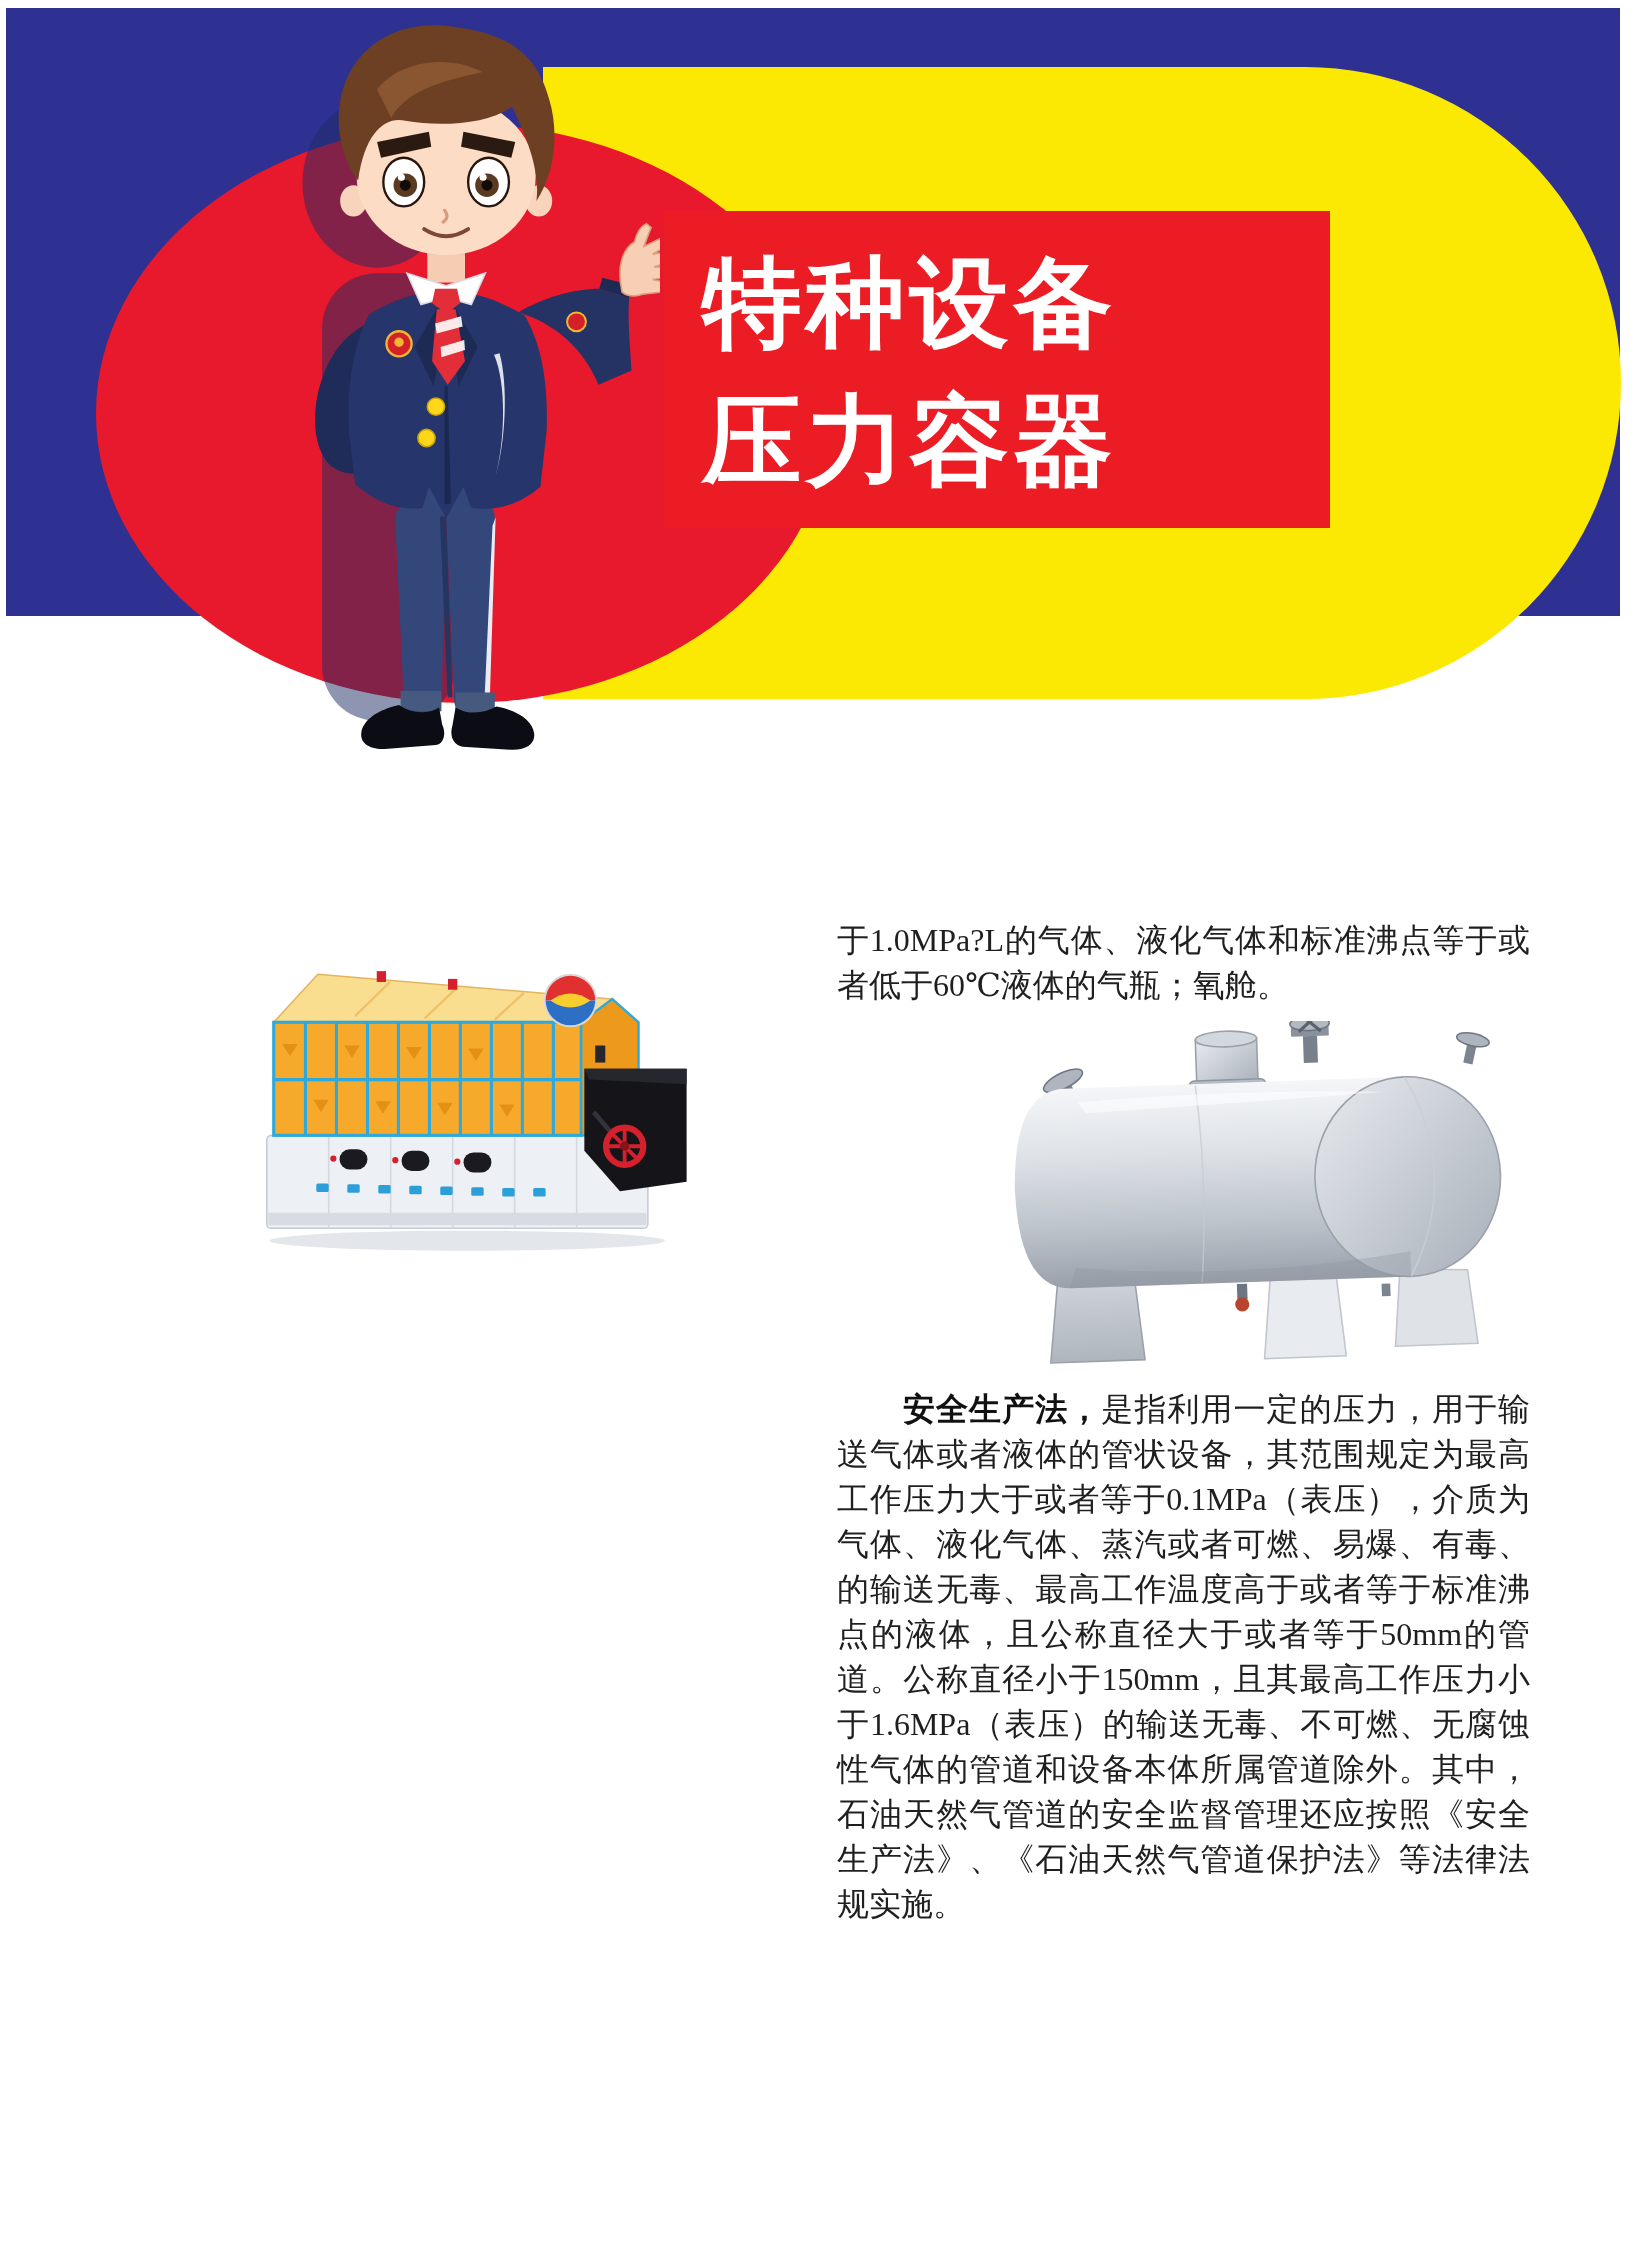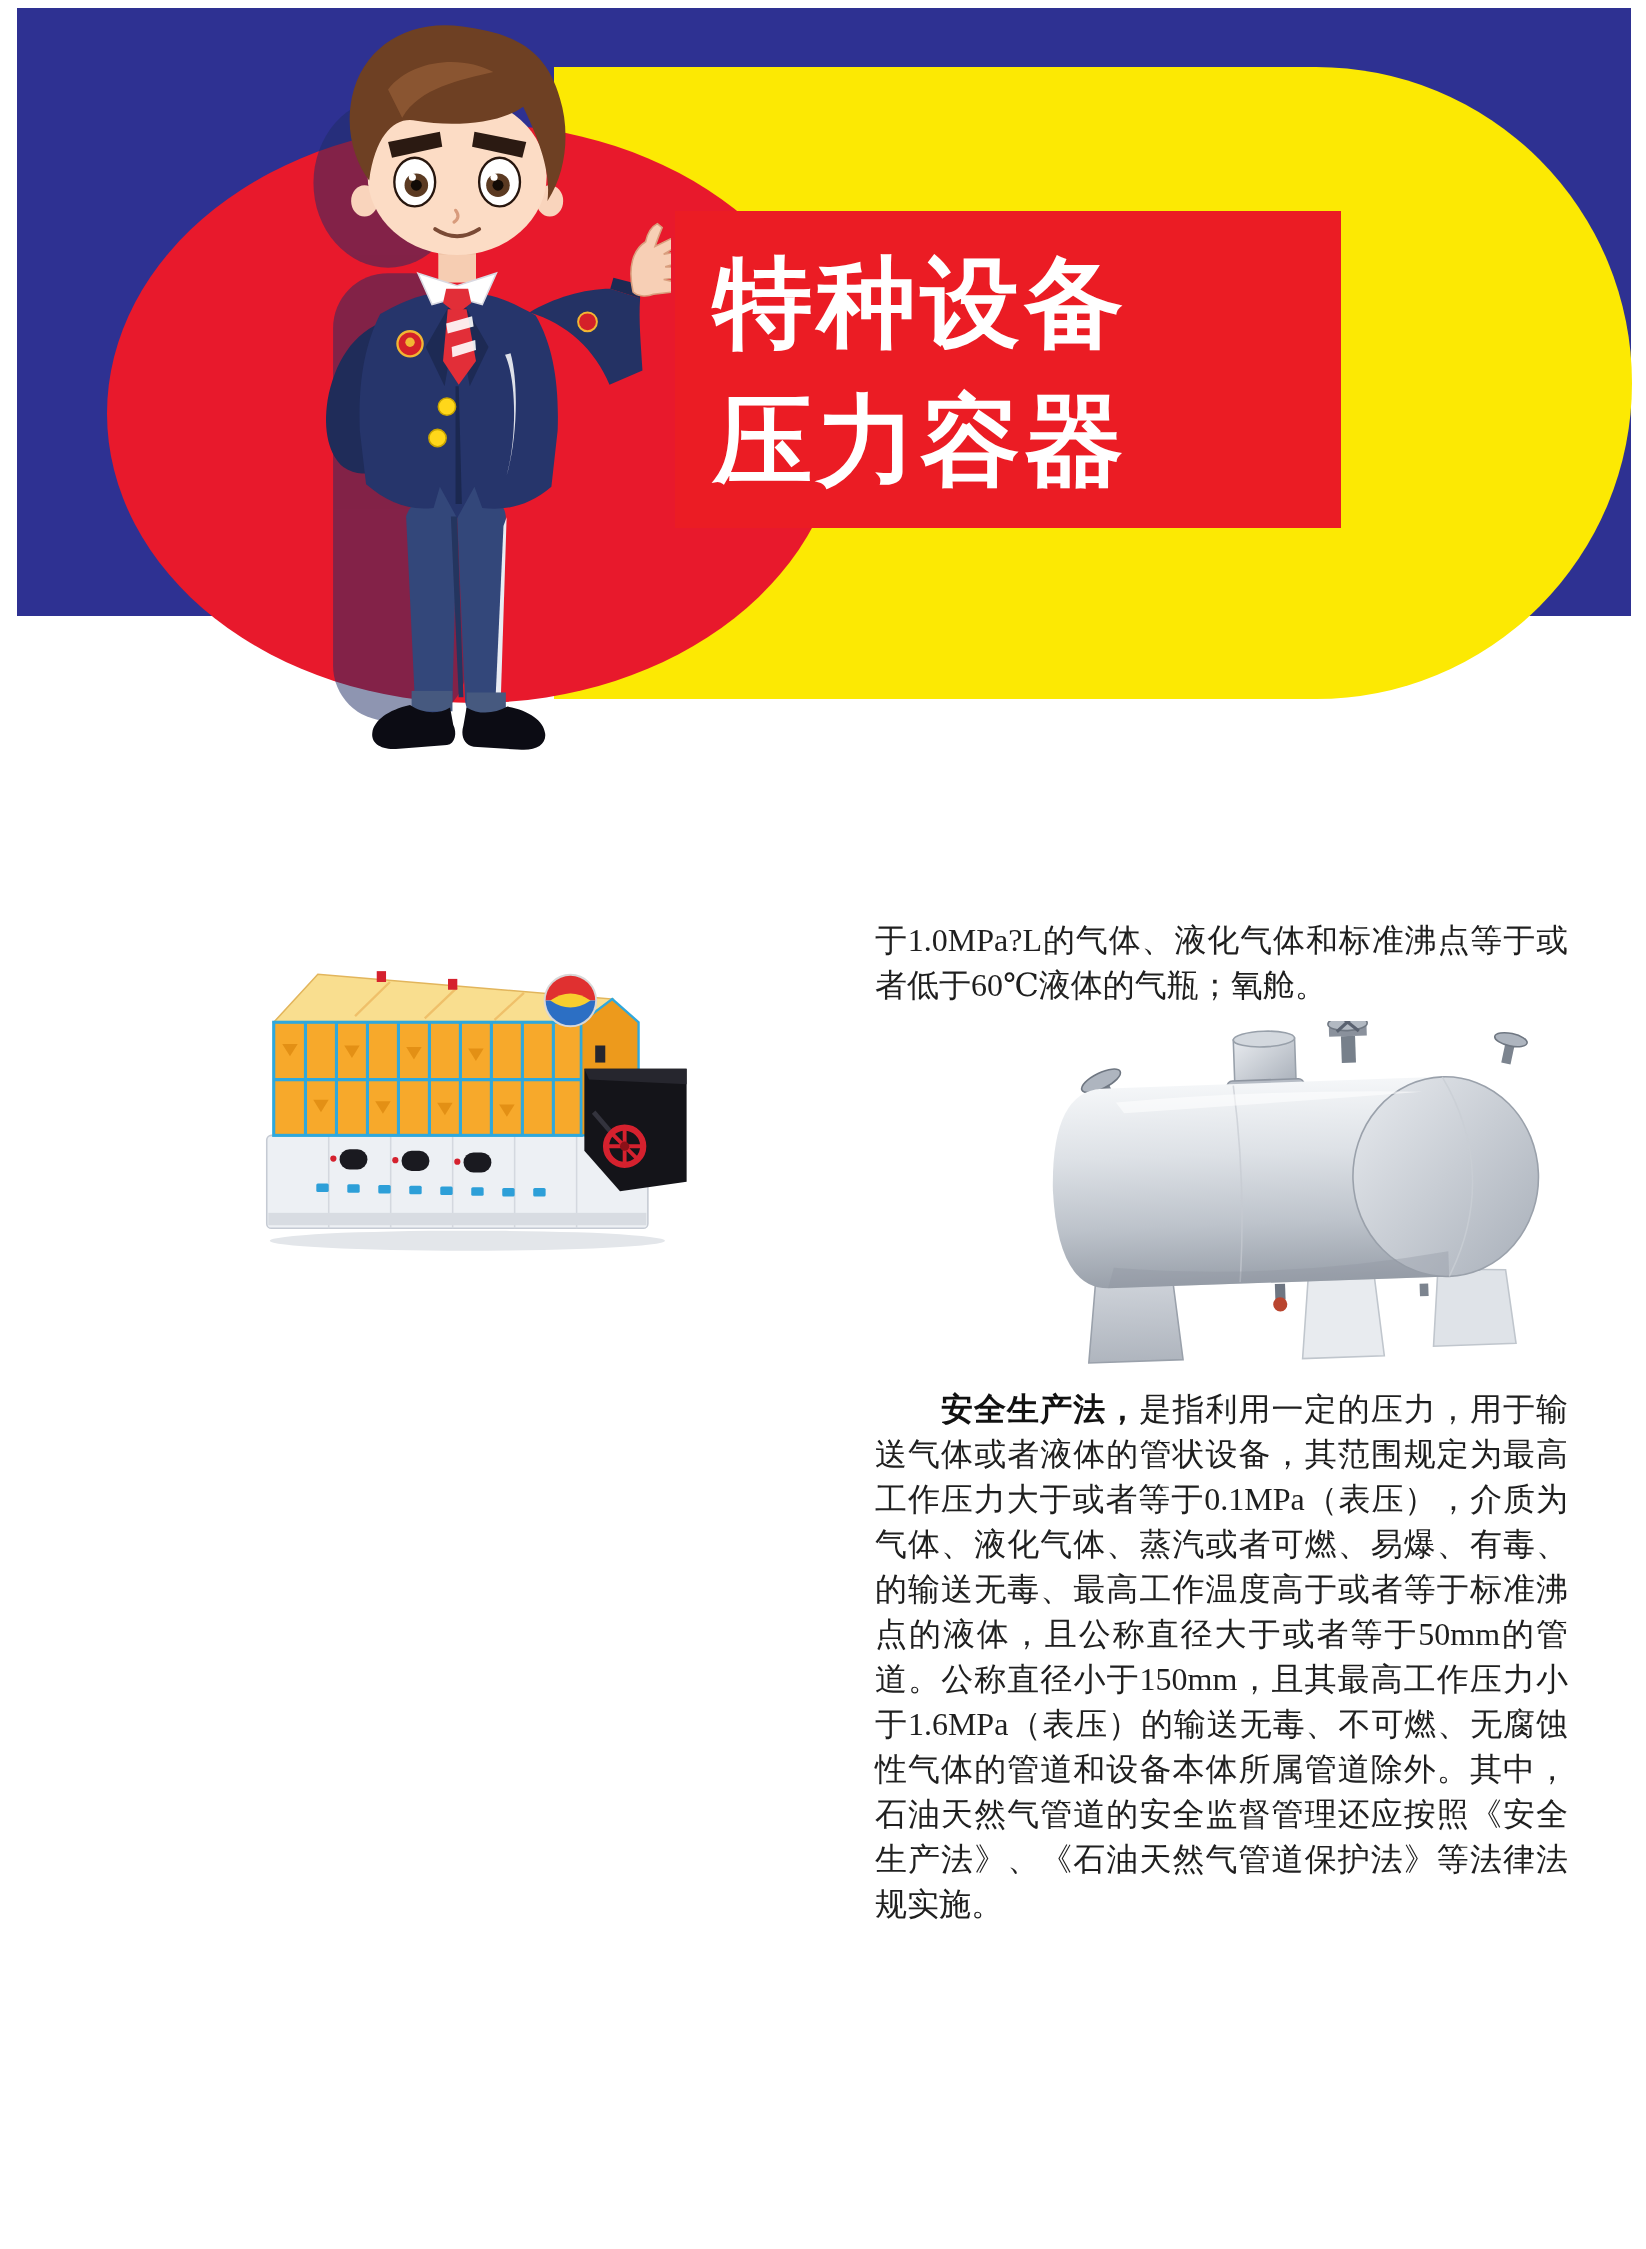--- a/index.html
+++ b/index.html
@@ -2,35 +2,35 @@
 <html lang="zh" style="--banner-blue: #2E3192; --panel-yellow: #FCE903; --circle-red: #E8192C; --title-box-red: #EB1C24; --title-text: #FFFFFF;font-size:12.6px"><head>
 <meta charset="utf-8">
 <style>
   html,body{margin:0;padding:0;background:#888;}
   .page{
     position:relative;width:1647px;height:2250px;background:#ffffff;
     font-family:"Liberation Serif","DejaVu Serif",serif;overflow:hidden;
   }
   
   .banner{position:absolute;left:6.3px;top:7.9px;width:1614px;height:608px;
-    background:var(--banner-blue,#2E3192);margin-left:11px;}
+    background:var(--banner-blue,#2E3192);}
   .yellow-panel{position:absolute;left:537px;top:59px;width:1078px;height:632px;
     background:var(--panel-yellow,#FCE903);border-radius:0 330px 330px 0;}
   .red-circle{position:absolute;left:90px;top:116px;width:735px;height:579px;
     background:var(--circle-red,#E8192C);border-radius:50%;}
   .title-box{position:absolute;left:658px;top:203px;width:666px;height:317px;
     background:var(--title-box-red,#EB1C24);padding:23.6px 0 0 38px;box-sizing:border-box;}
   .title-line{font-family:"Liberation Sans","DejaVu Sans",sans-serif;font-weight:900;
     color:var(--title-text,#FFFFFF);font-size:99px;line-height:138px;letter-spacing:4.7px;white-space:nowrap;}
   .mascot{position:absolute;left:253px;top:6.3px;width:401px;height:746px;}
   
   .col{position:absolute;width:693px;font-size:32px;line-height:45px;color:#1f1f1f;
     text-align:justify;}
   .col-left{left:104px;top:918px;}
-  .col-right{left:875px;top:918px;}
+  .col-right{left:837px;top:918px;}
   .col p{margin:0;}
   p.indent{text-indent:66px;}
   .lead{font-family:"Liberation Sans","DejaVu Sans",sans-serif;font-weight:700;color:#111;}
   .figure{position:relative;}
   .fig-boiler{width:440px;height:306px;margin:33px 0 28px 155px;}
   .fig-tank{width:566px;height:343px;margin:12.6px 0 23.6px 126px;}
   svg{display:block;}
 </style>
 </head>
 <body>

